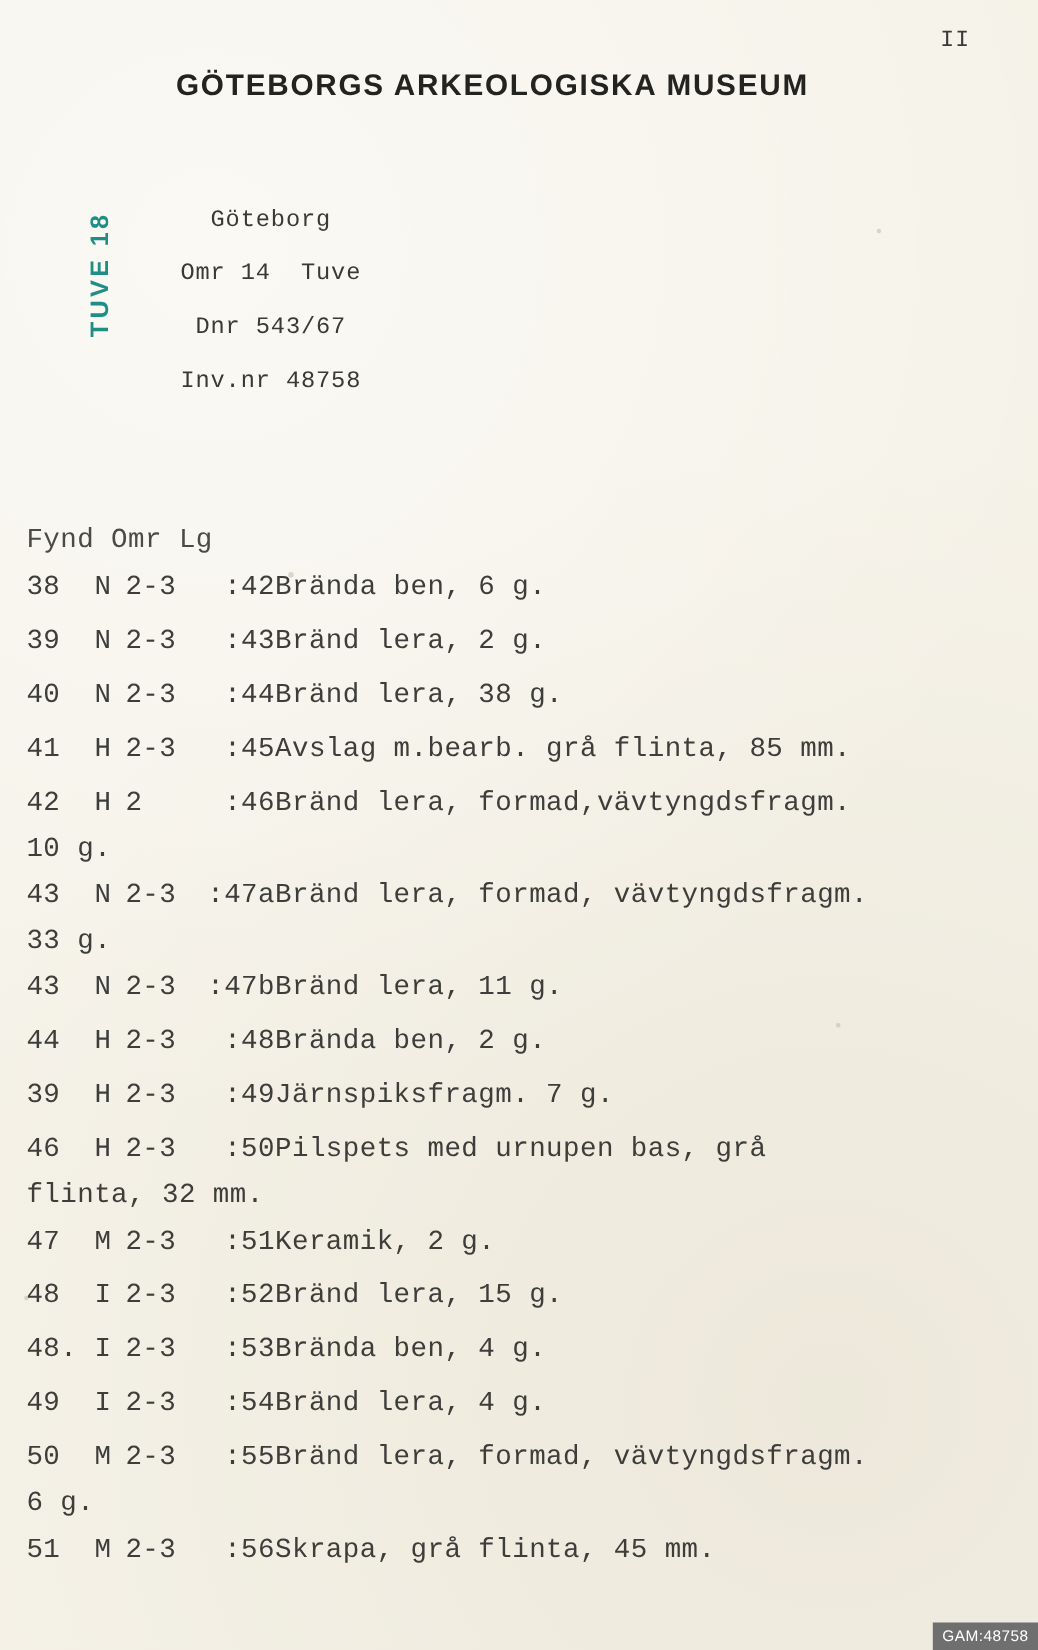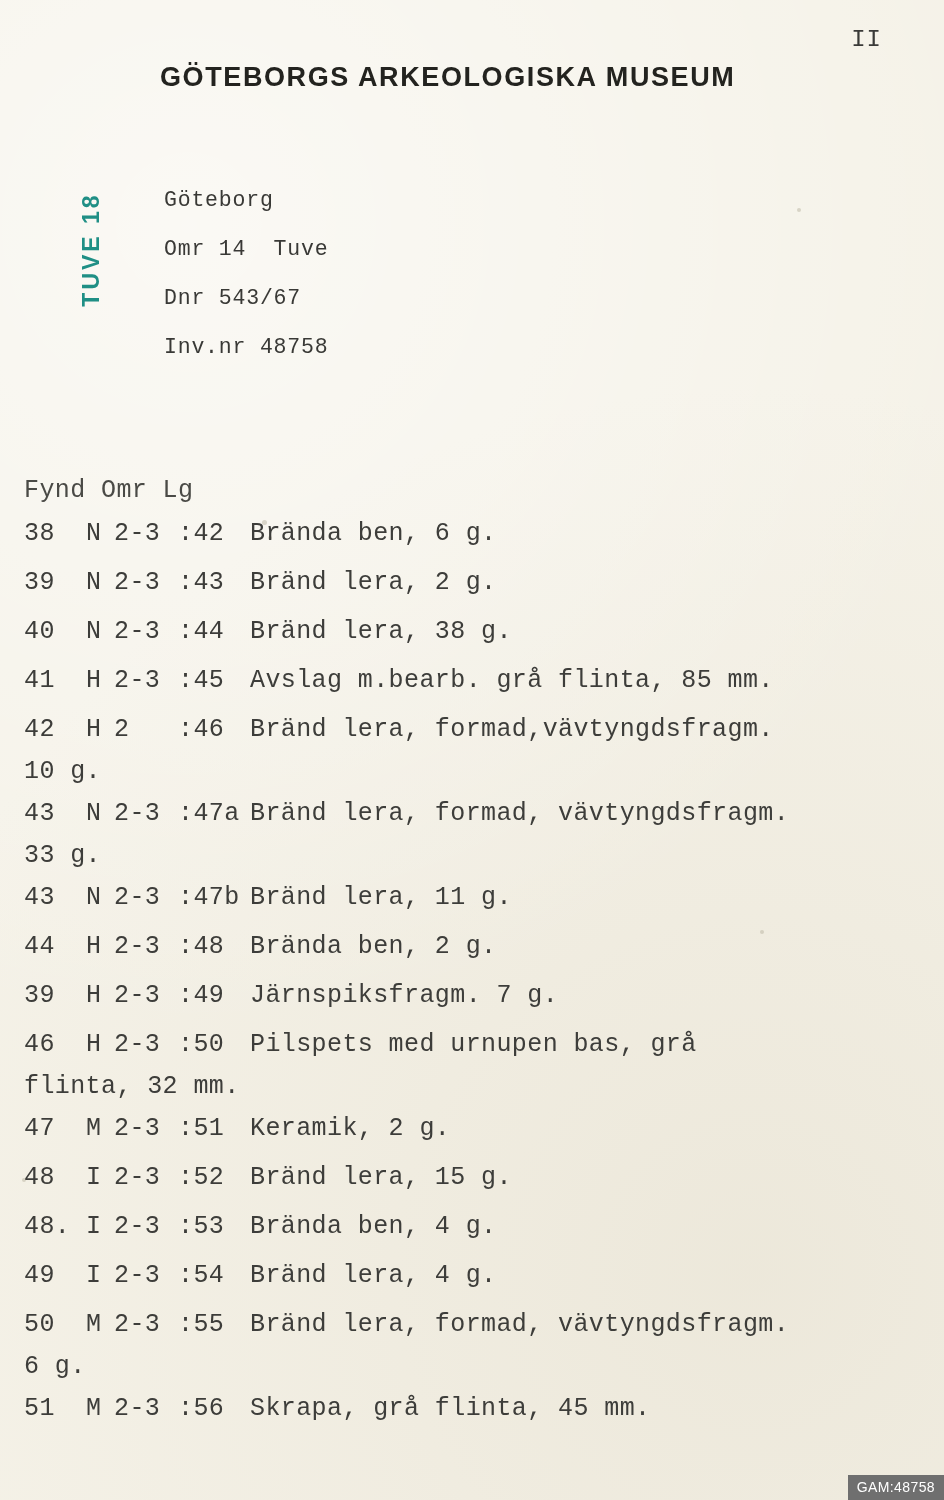--- a/index.html
+++ b/index.html
@@ -22,21 +22,21 @@
     background: #f5f2e8;
     background-image:
       radial-gradient(circle at 20% 15%, rgba(255,255,255,0.55), rgba(255,255,255,0) 55%),
       radial-gradient(circle at 80% 85%, rgba(228,222,205,0.5), rgba(255,255,255,0) 60%);
   }
   .corner-label {
     position: absolute;
     right: 62px;
     top: 26px;
     font-family: "Liberation Mono", monospace;
-    font-size: 24px;
+    font-size: 21px;
     letter-spacing: 1px;
     color: #3a3a38;
   }
   .museum-title {
     position: absolute;
     left: 160px;
     top: 62px;
     font-family: "Liberation Sans", sans-serif;
     font-size: 27px;
     font-weight: 600;
@@ -59,20 +59,21 @@
     color: #1f8f85;
   }
   .header-block {
     position: absolute;
     left: 164px;
     top: 176px;
     font-family: "Liberation Mono", monospace;
     font-size: 21.5px;
     color: #393936;
     letter-spacing: 0.8px;
+    text-align: center;
   }
   .header-block .hline {
     height: 49px;
     line-height: 49px;
     white-space: pre;
   }
   .listing {
     position: absolute;
     left: 24px;
     top: 472px;
@@ -105,20 +106,21 @@
     display: inline-block;
     width: 28px;
   }
   .entry .c-lg {
     display: inline-block;
     width: 64px;
   }
   .entry .c-num {
     display: inline-block;
     width: 72px;
+    text-align: right;
   }
   .footer-tag {
     position: absolute;
     right: 0;
     bottom: 0;
     background: #6f6f6f;
     color: #ffffff;
     font-family: "Liberation Sans", sans-serif;
     font-size: 14px;
     padding: 4px 9px 5px 9px;

